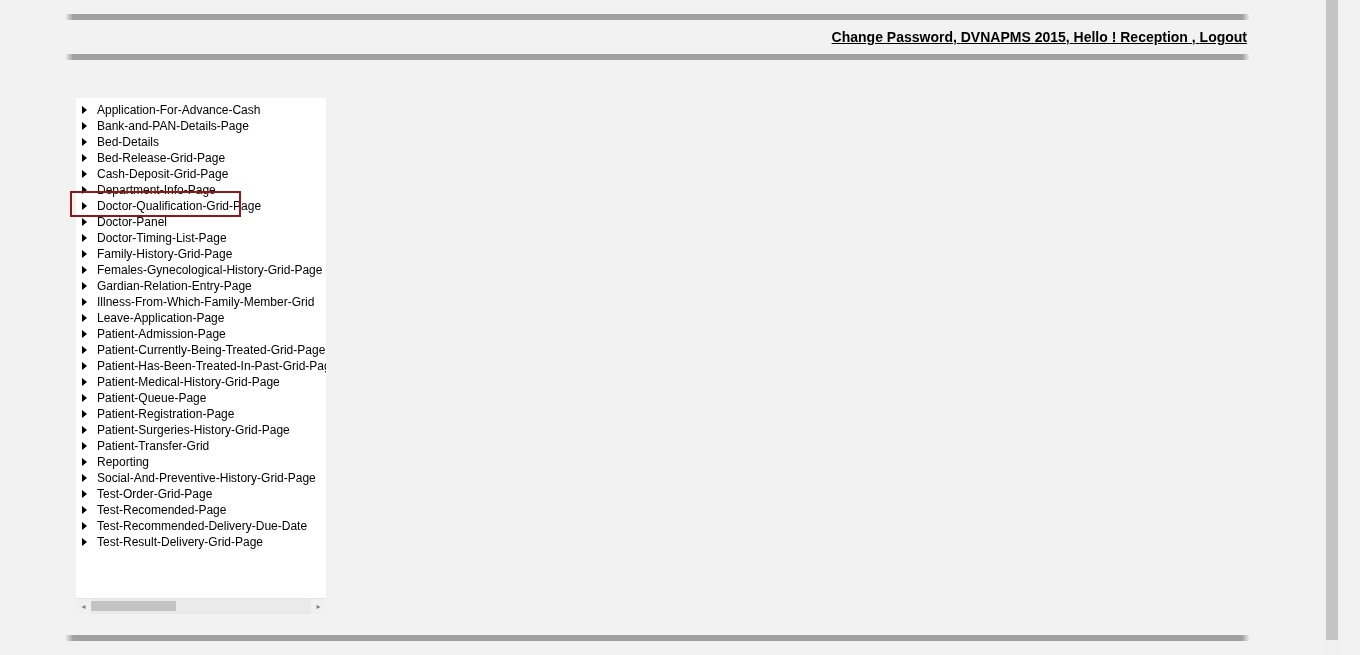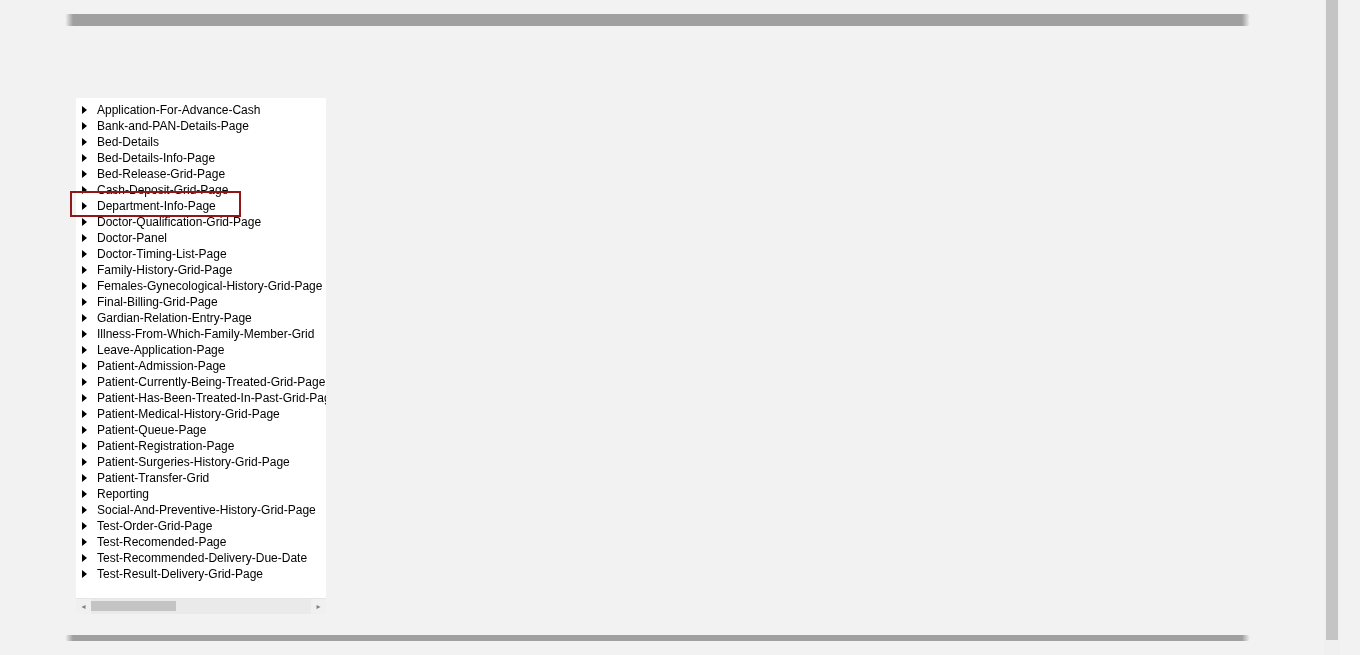--- a/index.html
+++ b/index.html
@@ -136,43 +136,45 @@
     background:#c4c4c4;
   }
 </style>
 </head>
 <body>
 
 <div class="page-wrap">
 
   <div class="hr-bar hr-top"></div>
 
+  <div class="topbar-row">
+    <a class="topbar-link">Change Password,</a>
+    <a class="topbar-link"> <span>DVNAPMS 2015,</span></a>
+    <a class="topbar-link"> <span>Hello ! Reception ,</span></a>
+    <a class="topbar-link"> <span>Logout</span></a>
+  </div>
 
   <div class="hr-bar"></div>
 
   <div class="tree-panel">
     <ul class="tree-list" id="tree-list">
         <li>
           <span class="caret"></span>
           <span>Application-For-Advance-Cash</span>
         </li>
         <li>
           <span class="caret"></span>
           <span>Bank-and-PAN-Details-Page</span>
         </li>
         <li>
           <span class="caret"></span>
           <span>Bed-Details</span>
         </li>
         <li>
           <span class="caret"></span>
-          <span>Bed-Details-Info-Page</span>
-        </li>
-        <li>
-          <span class="caret"></span>
           <span>Bed-Release-Grid-Page</span>
         </li>
         <li>
           <span class="caret"></span>
           <span>Cash-Deposit-Grid-Page</span>
         </li>
         <li>
           <span class="caret"></span>
           <span>Department-Info-Page</span>
         </li>
@@ -188,24 +190,20 @@
           <span class="caret"></span>
           <span>Doctor-Timing-List-Page</span>
         </li>
         <li>
           <span class="caret"></span>
           <span>Family-History-Grid-Page</span>
         </li>
         <li>
           <span class="caret"></span>
           <span>Females-Gynecological-History-Grid-Page</span>
-        </li>
-        <li>
-          <span class="caret"></span>
-          <span>Final-Billing-Grid-Page</span>
         </li>
         <li>
           <span class="caret"></span>
           <span>Gardian-Relation-Entry-Page</span>
         </li>
         <li>
           <span class="caret"></span>
           <span>Illness-From-Which-Family-Member-Grid</span>
         </li>
         <li>

